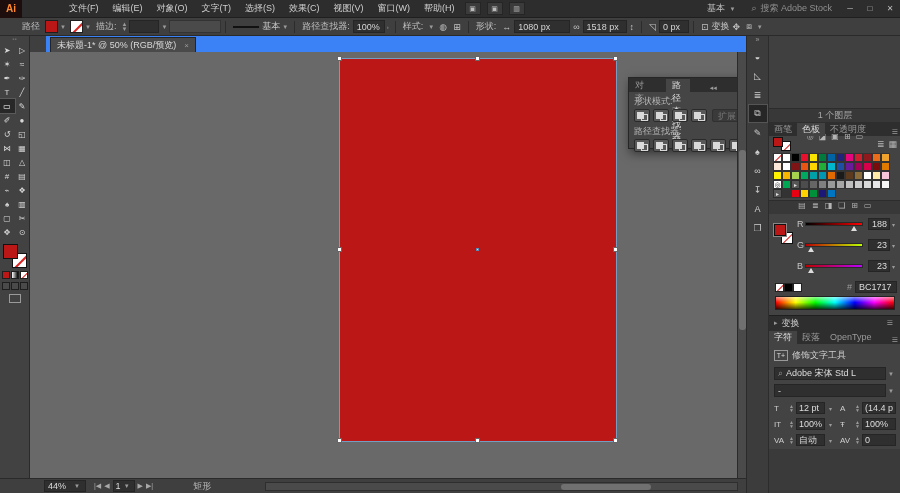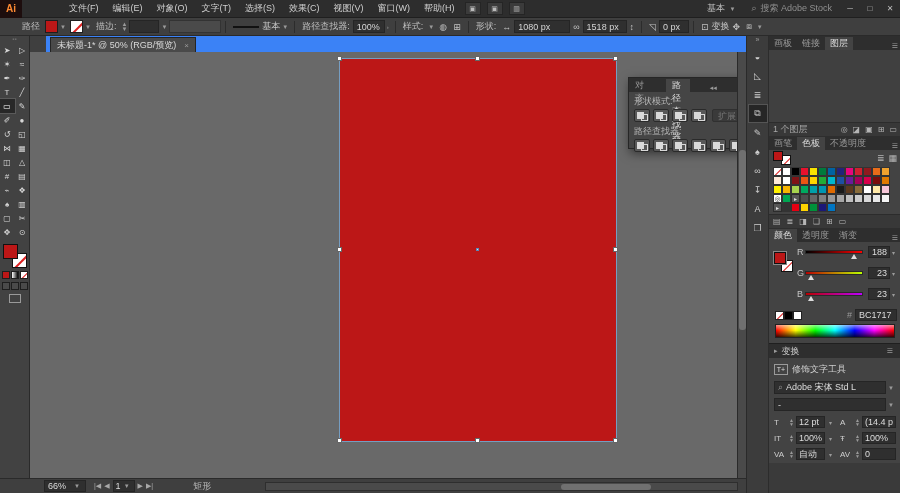--- a/index.html
+++ b/index.html
@@ -93,21 +93,21 @@
   .pmenu { margin-left:auto; color:#9a9a9a; font-size:7px; padding:0 3px; }
   .layerrow { height:17px; background:#3c648e; display:flex; align-items:center; color:#e8e8e8; }
   .eye { width:10px; height:6px; border:1px solid #ddd; border-radius:50%; margin:0 4px 0 4px; position:relative; }
   .eye:after { content:""; position:absolute; left:3px; top:1px; width:2px; height:2px; background:#ddd; border-radius:50%; }
   .expcol { width:8px; color:#cfe0f0; font-size:6px; }
   .lthumb { width:14px; height:11px; background:#fff; border:1px solid #222; margin-right:4px; display:flex; }
   .lthumb i { margin:auto; width:8px; height:9px; background:#bc1717; }
   .ltarget { margin-left:auto; width:7px; height:7px; border:1px solid #dfe8f2; border-radius:50%; margin-right:4px; }
   .lsel { width:6px; height:10px; background:#9fc4e8; margin-right:2px; }
   .layersarea { height:72px; background:#404040; }
-  .pfooter { height:14px; background:#383838; border-top:1px solid #2c2c2c; display:flex; align-items:center; color:#a8a8a8; padding:0 4px; gap:5px; }
+  .pfooter { height:14px; background:#383838; border-top:1px solid #2c2c2c; display:flex; align-items:center; color:#a8a8a8; padding:0 4px; gap:5px;flex-direction:column; }
   .pfooter .sp { flex:1; }
   .ficon { color:#b5b5b5; font-size:8px; }
   .swproxyrow { height:16px; display:flex; align-items:center; background:#434343; padding:0 4px; }
   .swproxy { position:relative; width:18px; height:14px; }
   .swproxy .f { position:absolute; left:0; top:0; width:10px; height:10px; background:#bc1717; border:1px solid #111; z-index:2; }
   .swproxy .s { position:absolute; right:0; bottom:0; width:10px; height:10px; background:#fff; border:1px solid #111; overflow:hidden; }
   .swproxy .s:after { content:""; position:absolute; left:-2px; top:4px; width:16px; height:1px; background:#d22; transform:rotate(-45deg); }
   .viewicons { margin-left:auto; display:flex; gap:4px; color:#b5b5b5; }
   .swgrid { background:#434343; padding:1px 4px 2px; display:grid; grid-template-columns:repeat(13,9px); grid-auto-rows:9px; }
   .sw { width:9px; height:9px; border:1px solid #333; }
@@ -383,26 +383,20 @@
           <div class="stripicon">✎</div>
           <div class="stripicon">♠</div>
           <div class="stripicon">∞</div>
           <div class="stripicon">↧</div>
           <div class="stripicon">A</div>
           <div class="stripicon">❐</div>
         </div>
     </div>
     <div class="panels">
 
-      <div class="ptabs" id="tabs-layers">
-          <div class="ptab">画板</div>
-          <div class="ptab">链接</div>
-          <div class="ptab act">图层</div>
-          <div class="pmenu">☰</div>
-        </div>
       <div class="layersarea"></div>
       <div class="pfooter">
         <span>1 个图层</span>
         <span class="sp"></span>
         <span id="layerfootericons" style="display:flex;gap:5px;">
             <div class="ficon">◎</div>
             <div class="ficon">◪</div>
             <div class="ficon">▣</div>
             <div class="ficon">⊞</div>
             <div class="ficon">▭</div>
@@ -496,26 +490,20 @@
         <span id="swatchfootericons" style="display:flex;gap:6px;">
             <div class="ficon">▤</div>
             <div class="ficon">≣</div>
             <div class="ficon">◨</div>
             <div class="ficon">❏</div>
             <div class="ficon">⊞</div>
             <div class="ficon">▭</div>
           </span>
       </div>
 
-      <div class="ptabs" id="tabs-color">
-          <div class="ptab act">颜色</div>
-          <div class="ptab">透明度</div>
-          <div class="ptab">渐变</div>
-          <div class="pmenu">☰</div>
-        </div>
       <div class="colorpanel">
         <div class="cp-proxy">
             <div class="f"></div>
             <div class="s"></div>
           </div>
         <div id="sliders">
             <div class="sliderrow">
               <div class="sl-label">R</div>
               <div class="sl-track r">
                 <div class="sl-mark" style="left: calc(85% - 3px);"></div>
@@ -551,20 +539,26 @@
         </div>
         <div class="spectrum"></div>
       </div>
 
       <div class="collhdr">
         <span class="arr">▸</span>
         <span>变换</span>
         <span class="pmenu" style="margin-left:auto">☰</span>
       </div>
 
+      <div class="ptabs" id="tabs-char">
+          <div class="ptab act">字符</div>
+          <div class="ptab">段落</div>
+          <div class="ptab">OpenType</div>
+          <div class="pmenu">☰</div>
+        </div>
       <div class="charbody">
         <div class="touchbtn">
           <span class="ic">T+</span>
           <span>修饰文字工具</span>
         </div>
         <div class="fontrow">
           <div class="fontwell">
             <span class="mag">⌕</span>
             <span>Adobe 宋体 Std L</span>
           </div>
@@ -631,21 +625,21 @@
               <div class="cfwell">0</div>
               <div class="sl-dd">▾</div>
             </div>
           </div>
       </div>
     </div>
   </div>
 
   <div class="statusbar">
     <div class="zoomwell">
-      <span>66%</span>
+      <span>44%</span>
         <span class="dd">▼</span>
     </div>
     <div class="navgrp">
       <span>|◀</span>
       <span>◀</span>
       <div class="abwell">
         <span>1</span>
           <span class="dd">▼</span>
       </div>
       <span>▶</span>

